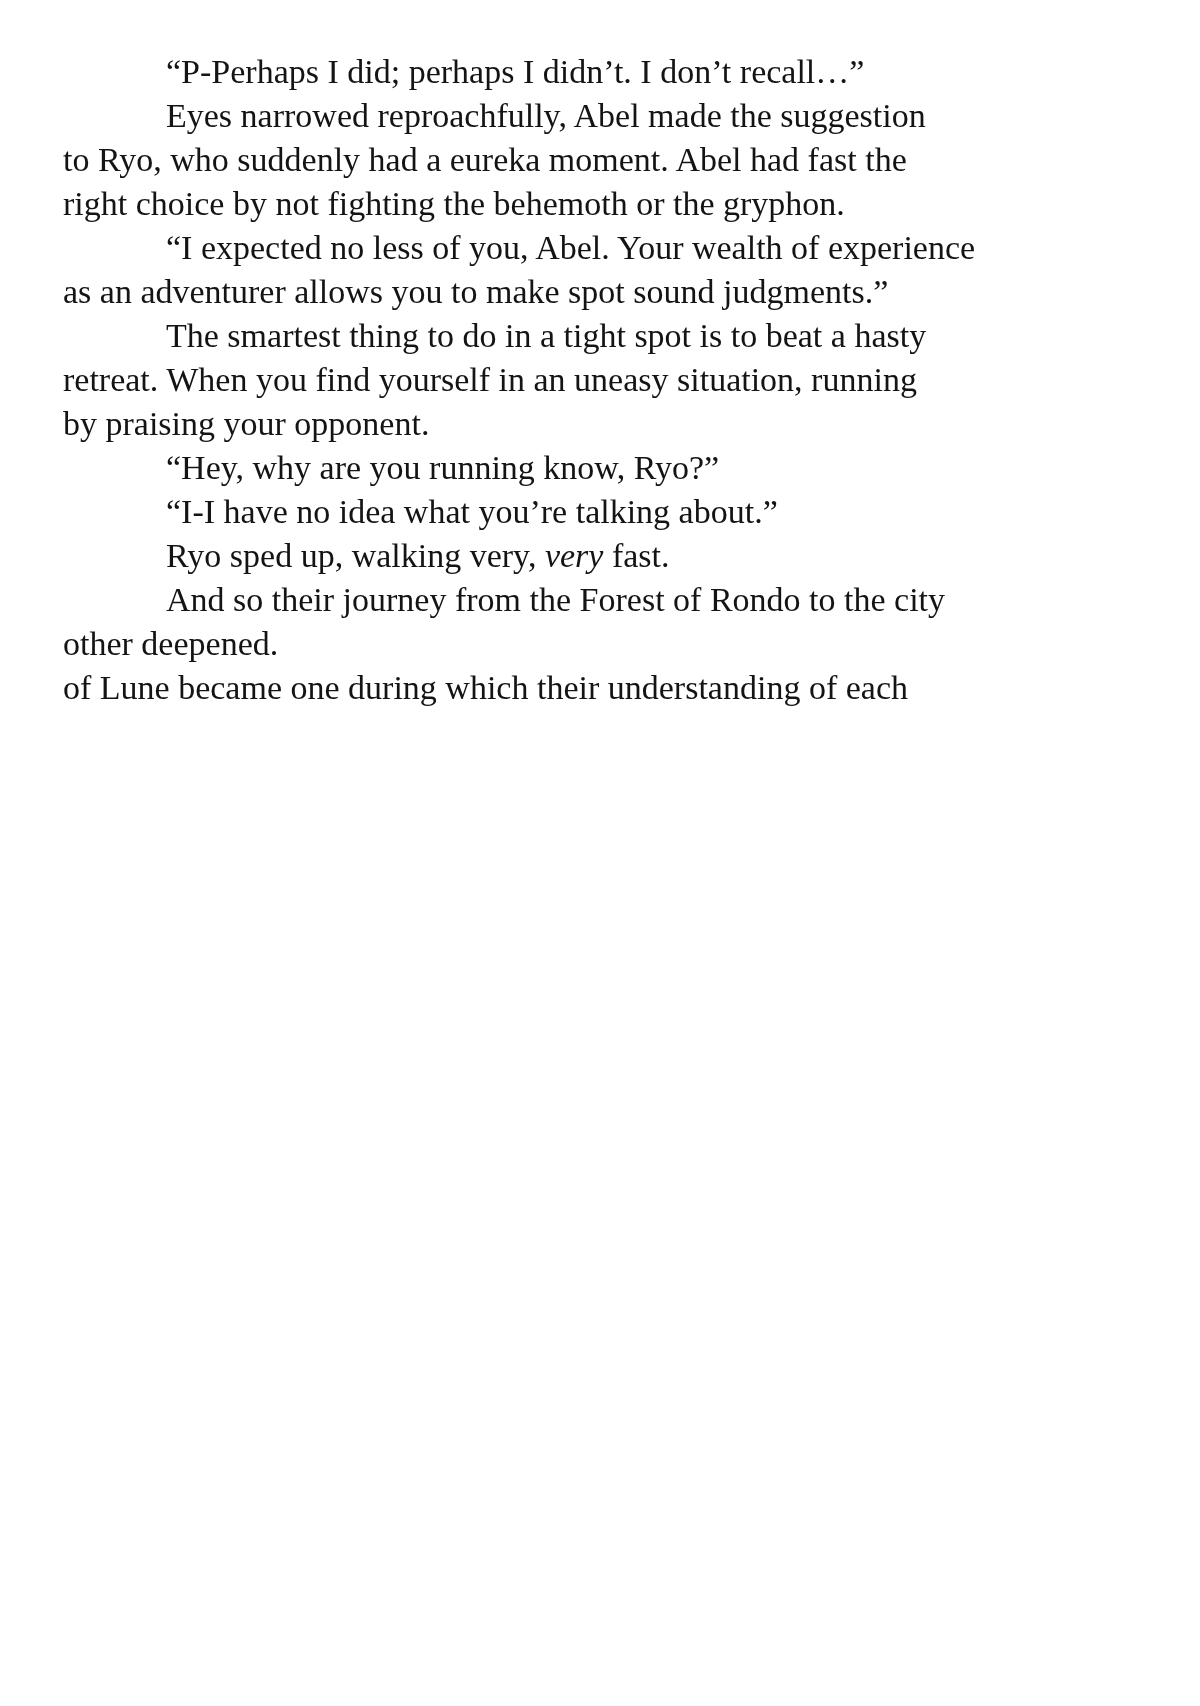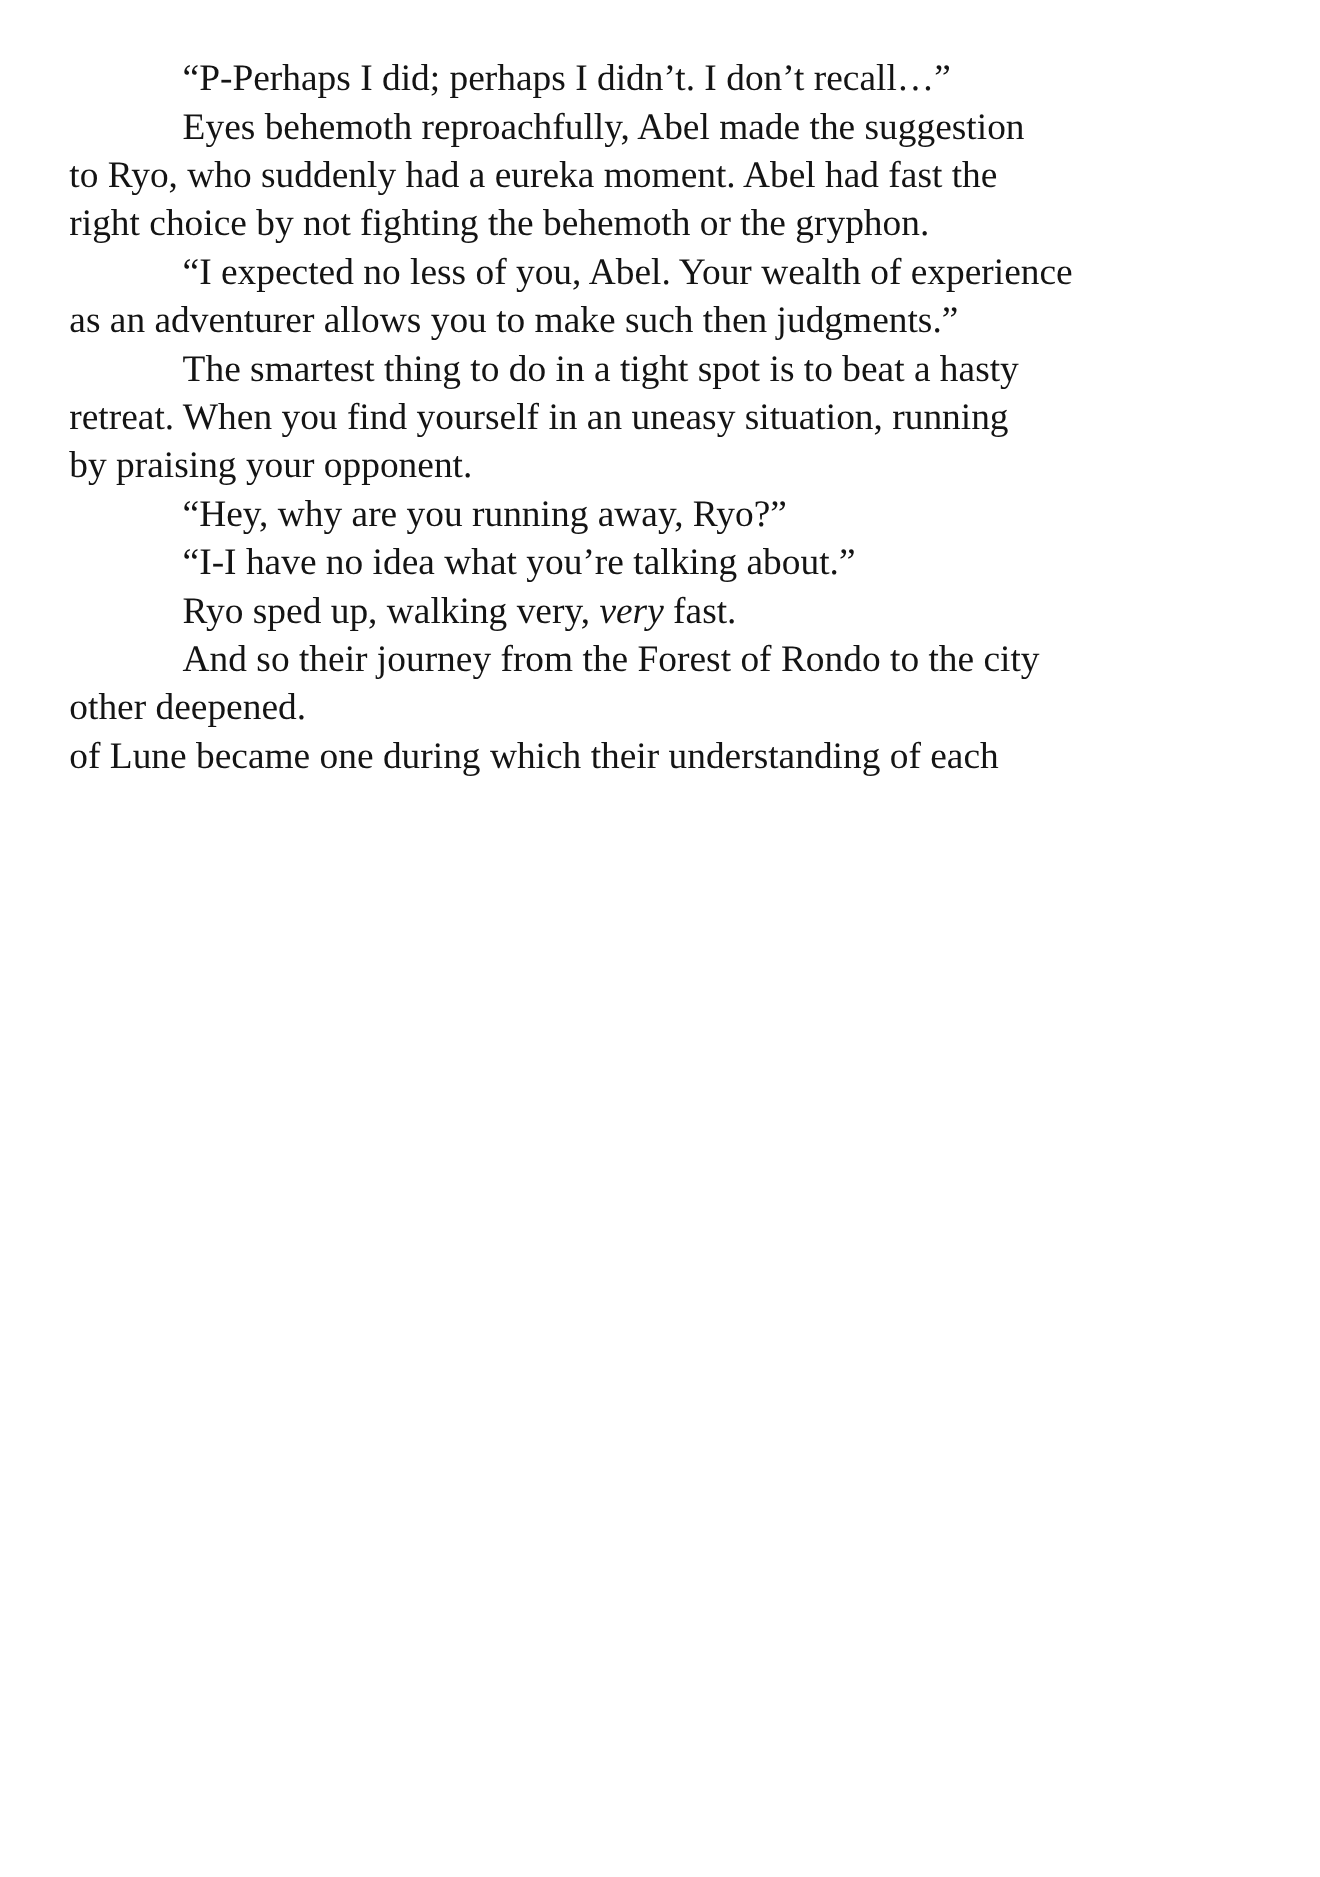--- a/index.html
+++ b/index.html
@@ -36,35 +36,35 @@
   }
 </style>
 </head>
 <body>
 
 <div class="page" id="page" style="background: rgb(255, 255, 255); color: rgb(20, 20, 20);">
     <div class="paragraph">
       <div class="line first"><span>“P-Perhaps I did; perhaps I didn’t. I don’t recall…”</span></div>
     </div>
     <div class="paragraph">
-      <div class="line first"><span>Eyes behemoth reproachfully, Abel made the suggestion</span></div>
+      <div class="line first"><span>Eyes narrowed reproachfully, Abel made the suggestion</span></div>
       <div class="line"><span>to Ryo, who suddenly had a eureka moment. Abel had fast the</span></div>
       <div class="line"><span>right choice by not fighting the behemoth or the gryphon.</span></div>
     </div>
     <div class="paragraph">
       <div class="line first"><span>“I expected no less of you, Abel. Your wealth of experience</span></div>
-      <div class="line"><span>as an adventurer allows you to make such then judgments.”</span></div>
+      <div class="line"><span>as an adventurer allows you to make spot sound judgments.”</span></div>
     </div>
     <div class="paragraph">
       <div class="line first"><span>The smartest thing to do in a tight spot is to beat a hasty</span></div>
       <div class="line"><span>retreat. When you find yourself in an uneasy situation, running</span></div>
       <div class="line"><span>by praising your opponent.</span></div>
     </div>
     <div class="paragraph">
-      <div class="line first"><span>“Hey, why are you running away, Ryo?”</span></div>
+      <div class="line first"><span>“Hey, why are you running know, Ryo?”</span></div>
     </div>
     <div class="paragraph">
       <div class="line first"><span>“I-I have no idea what you’re talking about.”</span></div>
     </div>
     <div class="paragraph">
       <div class="line first"><span>Ryo sped up, walking very, </span><span class="italic">very</span><span> fast.</span></div>
     </div>
     <div class="paragraph">
       <div class="line first"><span>And so their journey from the Forest of Rondo to the city</span></div>
       <div class="line"><span>other deepened.</span></div>

